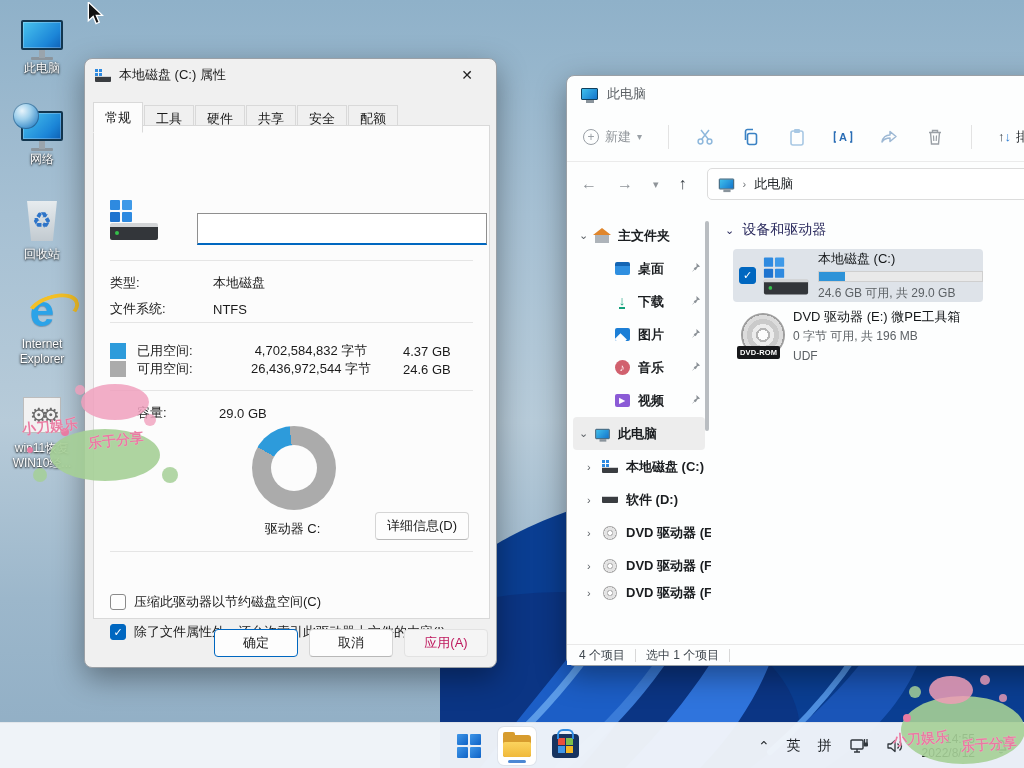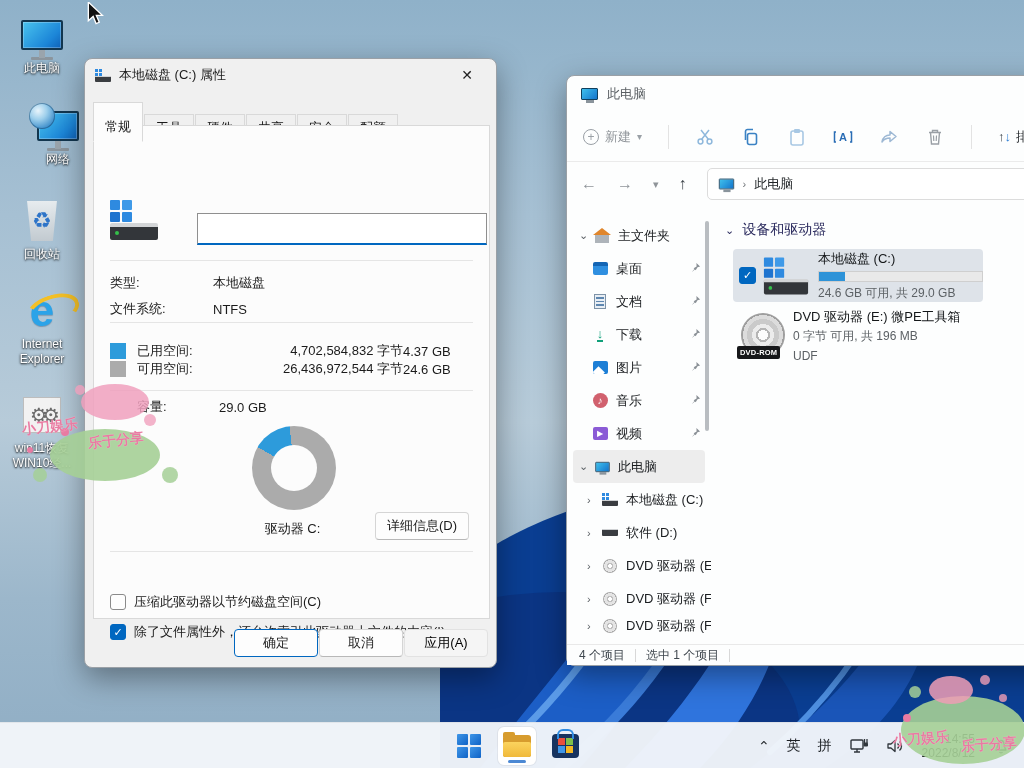--- a/index.html
+++ b/index.html
@@ -46,56 +46,56 @@
 
   
   .dlg { left:84px; top:58px; width:413px; height:610px; background:#f0f0f0; z-index:30; }
   .dlg-title { height:32px; display:flex; align-items:center; padding:0 10px; }
   .dlg-title .txt { font-size:13px; color:#1a1a1a; margin-left:8px; flex:1; }
   .dlg-close { width:38px; height:26px; display:flex; align-items:center; justify-content:center;
     font-size:14px; color:#222; border-radius:4px; }
   .tabs { position:absolute; left:8px; top:42px; right:8px; display:flex; align-items:flex-end; }
   .tab { font-size:13px; color:#1a1a1a; padding:4px 11px 5px; border:1px solid #d9d9d9;
     border-bottom:none; background:#f0f0f0; margin-right:1px; position:relative; top:1px; }
-  .tab.active { background:#fcfcfc; padding-top:15px; z-index:2; border-bottom:1px solid #fcfcfc; }
+  .tab.active { background:#fcfcfc; padding-top:6px; z-index:2; border-bottom:1px solid #fcfcfc; }
   .page { position:absolute; left:8px; top:66px; width:397px; height:494px;
     background:#fcfcfc; border:1px solid #d9d9d9; }
   .page .hr { position:absolute; left:16px; right:16px; height:1px; background:#e5e5e5; }
   .f13 { font-size:13px; color:#1b1b1b; }
   .drv { position:relative; width:48px; height:40px; }
   .drv .logo { position:absolute; left:0; top:0; width:22px; height:22px; display:grid;
     grid-template-columns:1fr 1fr; grid-template-rows:1fr 1fr; gap:2px; }
   .drv .logo i { border-radius:1px; }
   .drv .logo i:nth-child(1){background:#2e8ae0;} .drv .logo i:nth-child(2){background:#3f9ae8;}
   .drv .logo i:nth-child(3){background:#1f74cf;} .drv .logo i:nth-child(4){background:#2e8ae0;}
   .drv .bodyd { position:absolute; left:0; bottom:0; width:48px; height:17px; border-radius:2px;
     background:#33363a; border-top:4px solid #d3d5d7; }
   .drv .bodyd::after { content:""; position:absolute; left:5px; top:4px; width:4px; height:4px;
     border-radius:50%; background:#35c04a; }
   .name-input { position:absolute; left:103px; top:87px; width:290px; height:32px; background:#fff;
     border:1px solid #8f8f8f; border-bottom:2px solid #0067c0; font-size:13px; padding:0 8px; }
   .lrow { position:absolute; left:16px; right:16px; display:flex; align-items:center; }
   .lrow .lab { width:82px; }
   .lrow .sw { width:16px; height:16px; margin-right:11px; }
-  .lrow .bytes { flex:1; text-align:right; }
+  .lrow .bytes { flex:1; text-align:center; }
   .lrow .gb { width:70px; text-align:left; }
   .donut { position:absolute; left:158px; top:300px; width:84px; height:84px; border-radius:50%;
     background:conic-gradient(from 0deg,#ababab 0deg 300deg,#2d9bdb 300deg 354deg,#ababab 354deg 360deg); }
   .donut::after { content:""; position:absolute; left:19px; top:19px; width:46px; height:46px;
     border-radius:50%; background:#fcfcfc; }
   .btn { display:flex; align-items:center; justify-content:center; font-size:13px; color:#1b1b1b;
     background:#fdfdfd; border:1px solid #d5d5d5; border-bottom-color:#b8b8b8; border-radius:4px; }
   .cb { width:16px; height:16px; border-radius:3px; border:1px solid #8a8a8a; background:#fdfdfd;
     display:inline-flex; align-items:center; justify-content:center; flex:none; }
   .cb.on { background:#0067c0; border-color:#0067c0; color:#fff; font-size:11px; }
   .dlg-btns { position:absolute; left:0; bottom:0; width:100%; height:48px; display:flex;
-    align-items:center; justify-content:flex-end; padding-right:8px; gap:1px; }
+    align-items:center; justify-content:flex-end; padding-right:8px; gap:11px; }
   .dlg-btns .btn { width:84px; height:28px; }
   .btn.default { border:1px solid #0067c0; }
-  .btn.disabled { color:#000000; background:#f5f5f5; border-color:#e2e2e2; }
+  .btn.disabled { color:#be185d; background:#f5f5f5; border-color:#e2e2e2; }
 
   
   .exp { left:566px; top:75px; width:520px; height:591px; z-index:20; border-radius:8px 0 0 8px;
     background:#fdfefe; }
   .exp-title { height:36px; display:flex; align-items:center; padding:0 14px; }
   .exp-title .txt { margin-left:9px; font-size:13px; color:#5a5f63; }
   .mini-mon { width:17px; height:12px; border-radius:1px;
     background:linear-gradient(135deg,#3fc0ec,#1374cc); border:1px solid #10405e; position:relative; }
   .mini-mon::after { content:""; position:absolute; left:50%; transform:translateX(-50%);
     bottom:-4px; width:8px; height:3px; background:#8a949c; }
@@ -120,23 +120,23 @@
   .exp-body { position:absolute; top:131px; bottom:21px; left:0; right:0; display:flex; }
   .sidebar { width:144px; position:relative; padding-top:12px; }
   .sbar { position:absolute; right:2px; top:14px; width:4px; height:210px; border-radius:2px;
     background:#b9bdc1; }
   .srow { height:33px; display:flex; align-items:center; padding-left:12px; position:relative;
     font-size:13px; color:#1a1d20; }
   .srow .sch { width:14px; font-size:11px; color:#5c6166; flex:none; }
   .srow .sic { width:18px; height:16px; margin-right:7px; flex:none; display:flex;
     align-items:center; justify-content:center; }
   .srow .pin { position:absolute; right:10px; top:10px; }
-  .srow.indent { padding-left:24px; }
+  .srow.indent { padding-left:46px; }
   .srow.sel { background:#ededed; border-radius:4px; margin:0 6px; padding-left:6px; }
-  .srow .stxt { white-space:nowrap; overflow:hidden; }
+  .srow .stxt { white-space:nowrap; overflow:hidden;font-weight:bold; }
   .sq-desktop { width:15px; height:13px; border-radius:2px; background:#2f8fe0;
     border-top:4px solid #1465b4; }
   .doc-ic { width:12px; height:15px; background:#e8eef4; border:1px solid #7d93a8;
     display:flex; flex-direction:column; gap:2px; padding:2px 1px; }
   .doc-ic i { height:2px; background:#5e87b0; }
   .dl-ic { color:#11a07a; font-weight:bold; font-size:13px; border-bottom:2px solid #11a07a;
     line-height:12px; }
   .pic-ic { width:15px; height:13px; border-radius:2px; background:#1d7fd6; position:relative; overflow:hidden; }
   .pic-ic::after { content:""; position:absolute; left:1px; bottom:-3px; width:9px; height:9px;
     background:#fff; transform:rotate(45deg); }
@@ -233,21 +233,21 @@
       <path d="M120,416 Q230,330 285,190" stroke="#3a7bd8" stroke-width="10" fill="none" stroke-linecap="round"></path>
     </svg>
   </div>
 
   <div class="dicon" style="left:0;top:12px">
     <div class="art">
         <div class="monitor"></div>
       </div>
     <div class="lbl">此电脑</div>
   </div>
-  <div class="dicon" style="left:16px;top:103px">
+  <div class="dicon" style="left:0;top:103px">
     <div class="art" style="position:relative">
       <div class="monitor"></div>
       <div class="globe" style="left:13px;top:0"></div>
     </div>
     <div class="lbl">网络</div>
   </div>
   <div class="dicon" style="left:0;top:198px">
     <div class="art">
         <div class="bin">
           <span>♻</span>
@@ -346,33 +346,20 @@
           <span class="sic">
               <span class="home-ic"></span>
             </span>
           <span class="stxt">主文件夹</span>
         </div>
         <div class="srow indent">
           <span class="sic">
               <span class="sq-desktop"></span>
             </span>
           <span class="stxt">桌面</span>
-          <svg class="pin" width="11" height="11" viewBox="0 0 12 12">
-              <path d="M7 1 L11 5 L8.2 5.8 L6.2 9 L5.4 8.2 L2 11 L4.8 7.6 L4 6.8 L7.2 4.8 Z" fill="#8a9096"></path>
-            </svg>
-        </div>
-        <div class="srow indent">
-          <span class="sic">
-              <span class="doc-ic">
-                <i></i>
-                <i></i>
-                <i></i>
-              </span>
-            </span>
-          <span class="stxt">文档</span>
           <svg class="pin" width="11" height="11" viewBox="0 0 12 12">
               <path d="M7 1 L11 5 L8.2 5.8 L6.2 9 L5.4 8.2 L2 11 L4.8 7.6 L4 6.8 L7.2 4.8 Z" fill="#8a9096"></path>
             </svg>
         </div>
         <div class="srow indent">
           <span class="sic">
               <span class="dl-ic">↓</span>
             </span>
           <span class="stxt">下载</span>
           <svg class="pin" width="11" height="11" viewBox="0 0 12 12">
@@ -564,21 +551,21 @@
       </div>
       <div class="lrow f13" style="top:234px">
         <span class="sw" style="background:#ababab"></span>
         <span class="lab">可用空间:</span>
         <span class="bytes">26,436,972,544 字节</span>
         <span class="gb">24.6 GB</span>
       </div>
 
       <div class="hr" style="top:264px"></div>
 
-      <div class="lrow f13" style="top:272px">
+      <div class="lrow f13" style="top:278px">
         <span style="width:27px"></span>
         <span class="lab">容量:</span>
         <span class="gb">29.0 GB</span>
       </div>
 
       <div class="donut"></div>
       <div class="f13" style="position:absolute;top:394px;left:0;width:397px;text-align:center">驱动器 C:</div>
       <div class="btn" style="position:absolute;right:20px;top:386px;width:94px;height:28px">详细信息(D)</div>
 
       <div class="hr" style="top:425px"></div>

